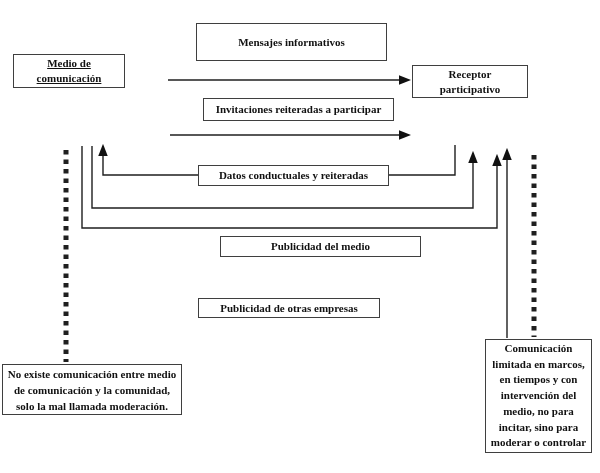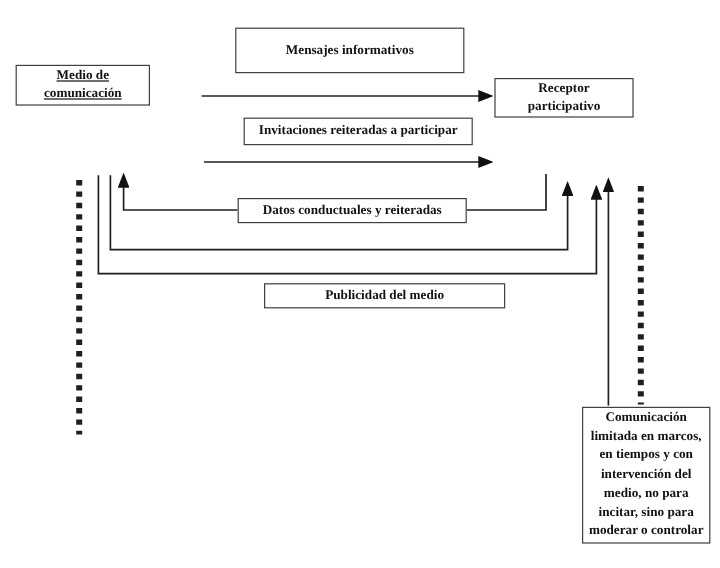--- a/index.html
+++ b/index.html
@@ -95,21 +95,25 @@
 
   <div class="node receptor">Receptor
 participativo</div>
 
   <div class="node invitaciones">Invitaciones reiteradas a participar</div>
 
   <div class="node datos">Datos conductuales y reiteradas</div>
 
   <div class="node pubmedio">Publicidad del medio</div>
 
+  <div class="node pubotras">Publicidad de otras empresas</div>
 
+  <div class="node noexiste">No existe comunicación entre medio
+de comunicación y la comunidad,
+solo la mal llamada moderación.</div>
 
   <div class="node comunicacion">Comunicación
 limitada en marcos,
 en tiempos y con
 intervención del
 medio, no para
 incitar, sino para
 moderar o controlar</div>
 
 </div>

